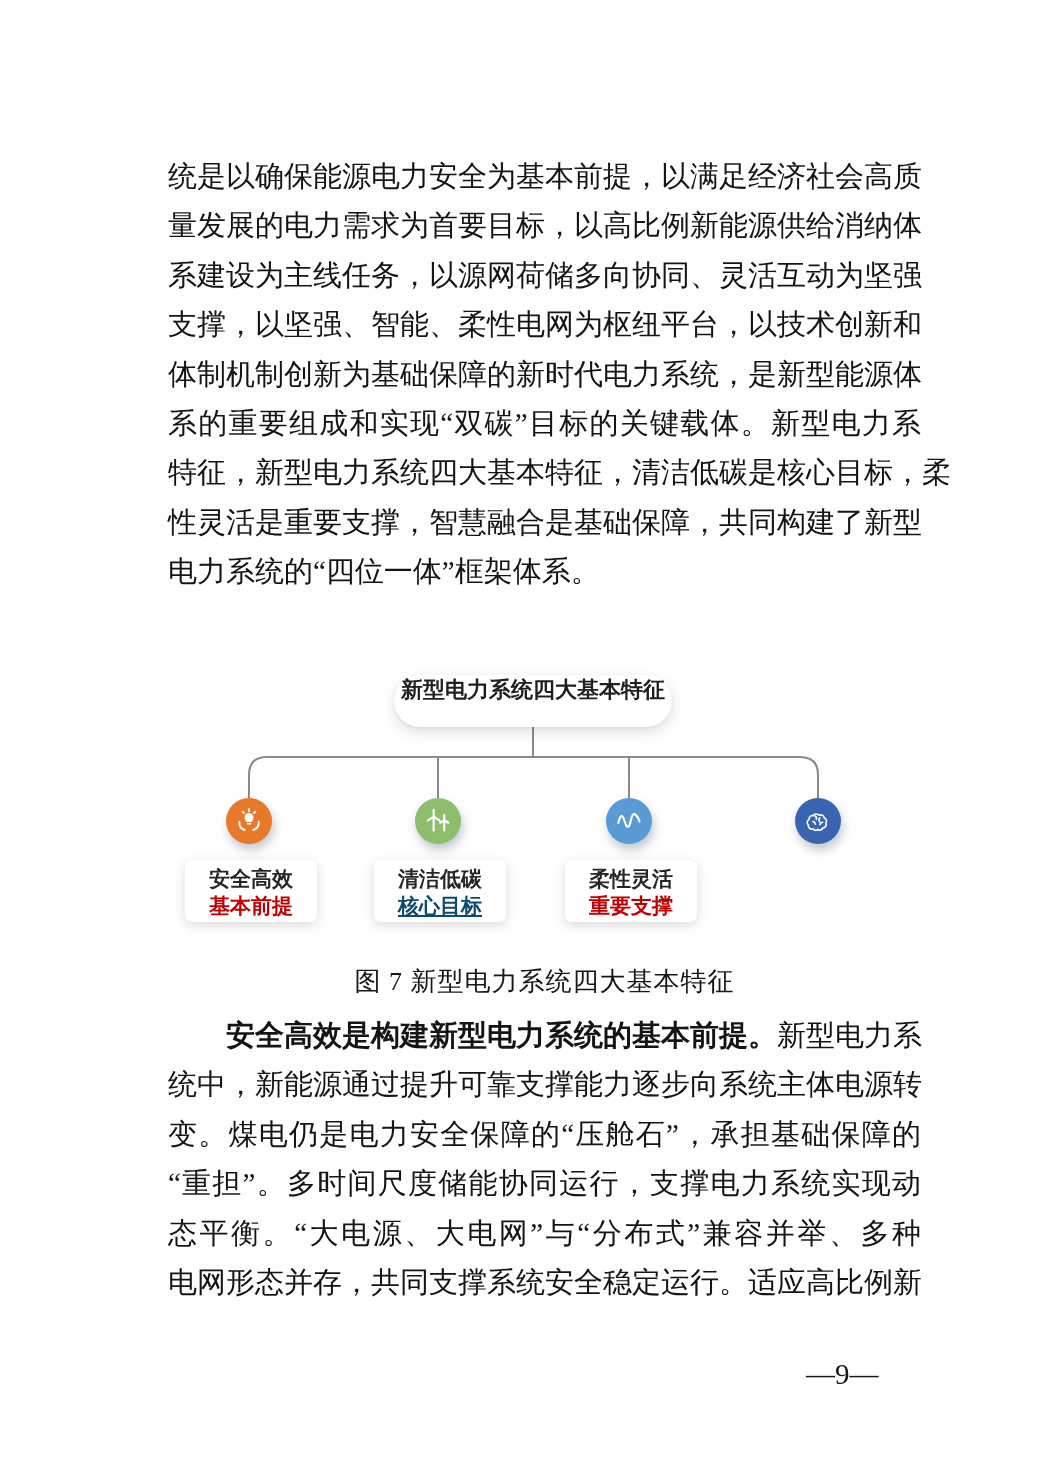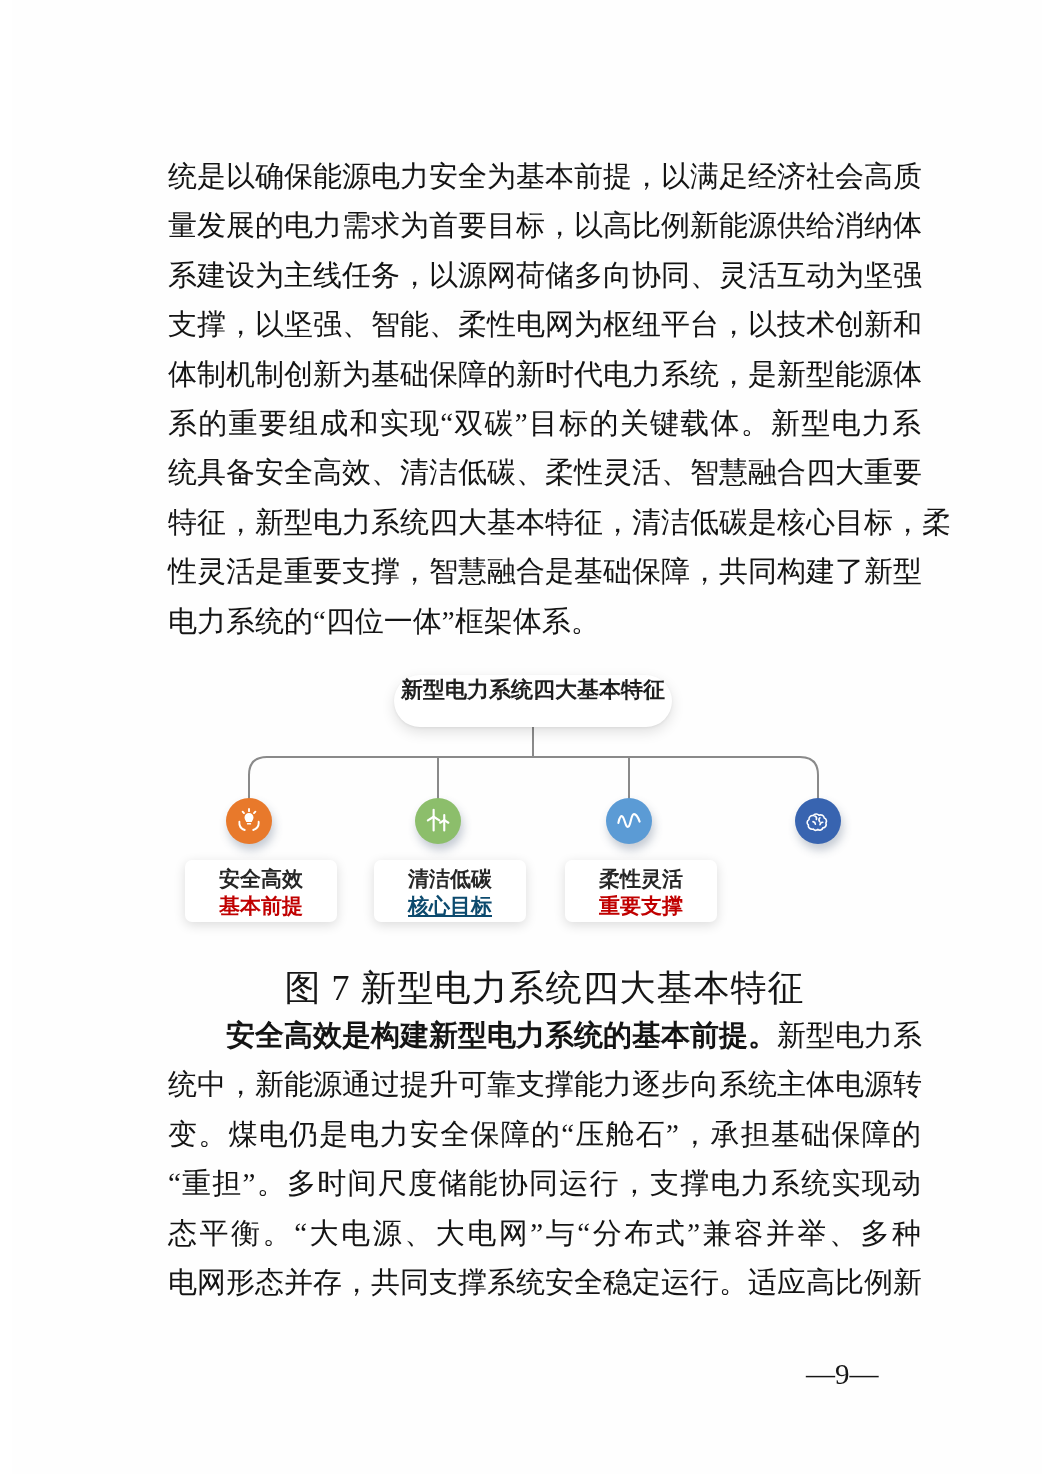--- a/index.html
+++ b/index.html
@@ -27,46 +27,45 @@
   }
   .connector{position:absolute;left:150px;top:650px;width:750px;height:170px;}
   .node-icon{
     position:absolute;top:798px;width:46px;height:46px;border-radius:50%;
     display:flex;align-items:center;justify-content:center;
     box-shadow:2px 6px 10px rgba(60,80,110,0.30);
   }
   .node-icon svg{display:block;}
   .i1{left:214px;} .i2{left:403px;} .i3{left:594px;} .i4{left:783px;}
   .node-card{
-    position:absolute;top:860px;width:152px;height:62px;background:#ffffff;border-radius:7px;
+    position:absolute;top:860px;width:132px;height:62px;background:#ffffff;border-radius:7px;
     box-shadow:0 3px 12px rgba(0,0,0,0.14);text-align:center;box-sizing:border-box;padding-top:5px;
     font-family:"Liberation Sans","DejaVu Sans",sans-serif;font-weight:700;font-size:21px;
   }
   .c1{left:173px;} .c2{left:362px;} .c3{left:553px;} .c4{left:742px;}
   .node-card .nm{color:#262626;line-height:27px;}
   .node-card .sub{line-height:27px;}
   .caption{
     position:absolute;left:156px;top:964px;width:753px;text-align:center;
-    font-size:36px;letter-spacing:1px;color:#161616;
+    font-size:26px;letter-spacing:1px;color:#161616;
   }
   .pagenum{position:absolute;left:794px;top:1358px;font-size:29px;color:#161616;}
 </style>
 </head>
 <body>
 
 <div class="page">
 
   <div class="para p1">
     <div class="line">统是以确保能源电力安全为基本前提，以满足经济社会高质</div>
     <div class="line">量发展的电力需求为首要目标，以高比例新能源供给消纳体</div>
     <div class="line">系建设为主线任务，以源网荷储多向协同、灵活互动为坚强</div>
     <div class="line">支撑，以坚强、智能、柔性电网为枢纽平台，以技术创新和</div>
     <div class="line">体制机制创新为基础保障的新时代电力系统，是新型能源体</div>
     <div class="line">系的重要组成和实现“双碳”目标的关键载体。新型电力系</div>
-    <div class="line">统具备安全高效、清洁低碳、柔性灵活、智慧融合四大重要</div>
     <div class="line">特征，新型电力系统四大基本特征，清洁低碳是核心目标，柔</div>
     <div class="line">性灵活是重要支撑，智慧融合是基础保障，共同构建了新型</div>
     <div class="line short">电力系统的“四位一体”框架体系。</div>
   </div>
 
   <svg class="connector" viewBox="0 0 750 170" fill="none" stroke="#8a8a8a" stroke-width="2" stroke-linecap="round">
     <path d="M371 77 V107"></path>
     <path d="M87 148 V125 Q87 107 105 107 H638 Q656 107 656 125 V148"></path>
     <path d="M276 107 V150"></path>
     <path d="M467 107 V150"></path>

